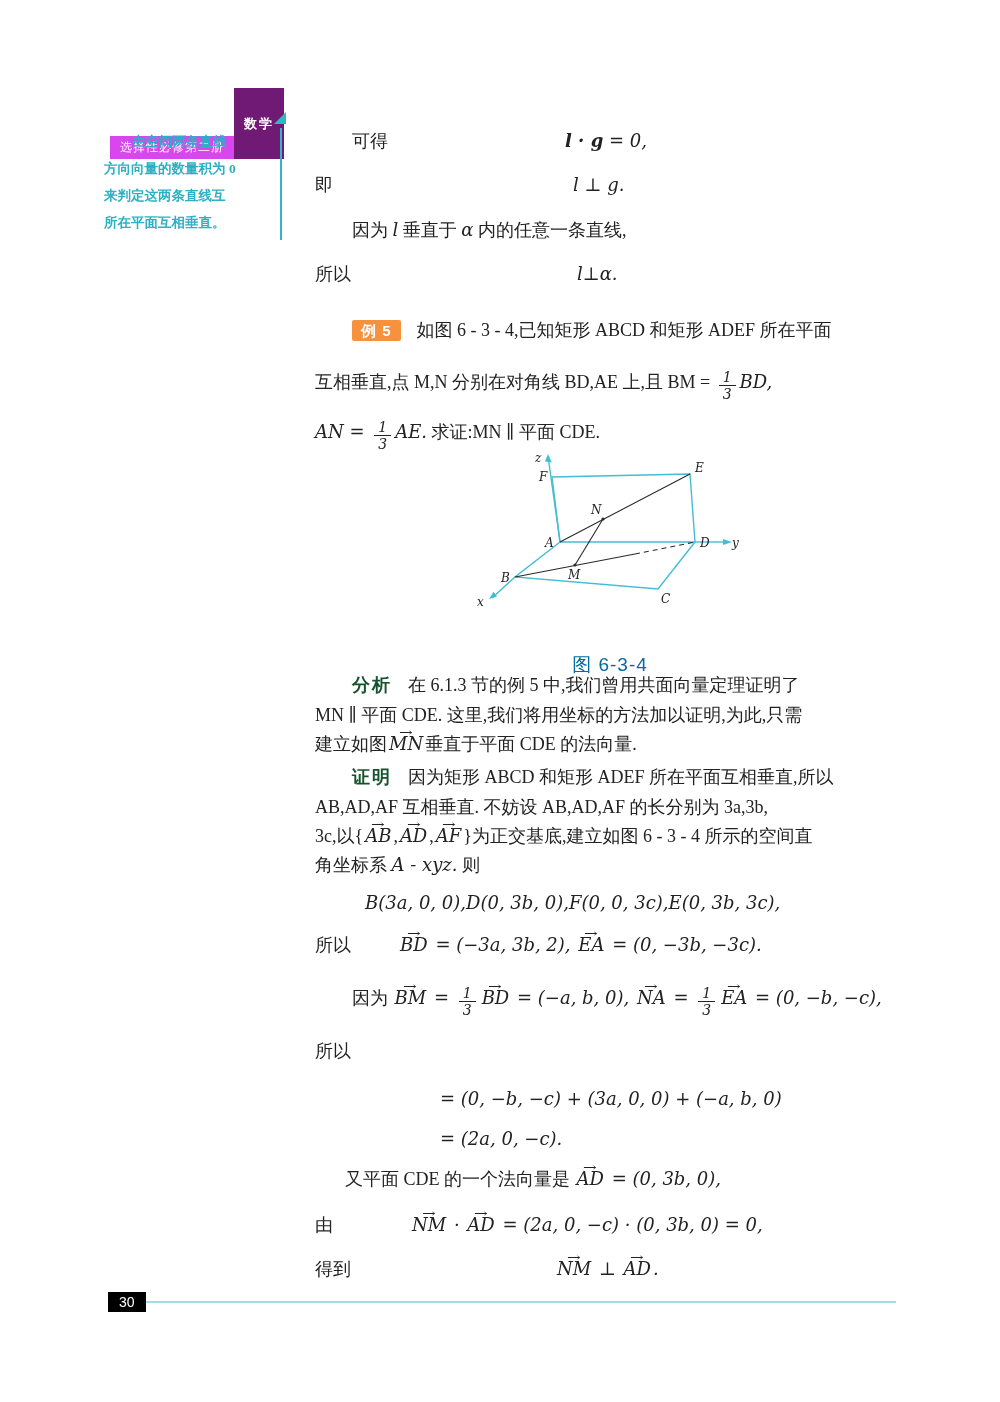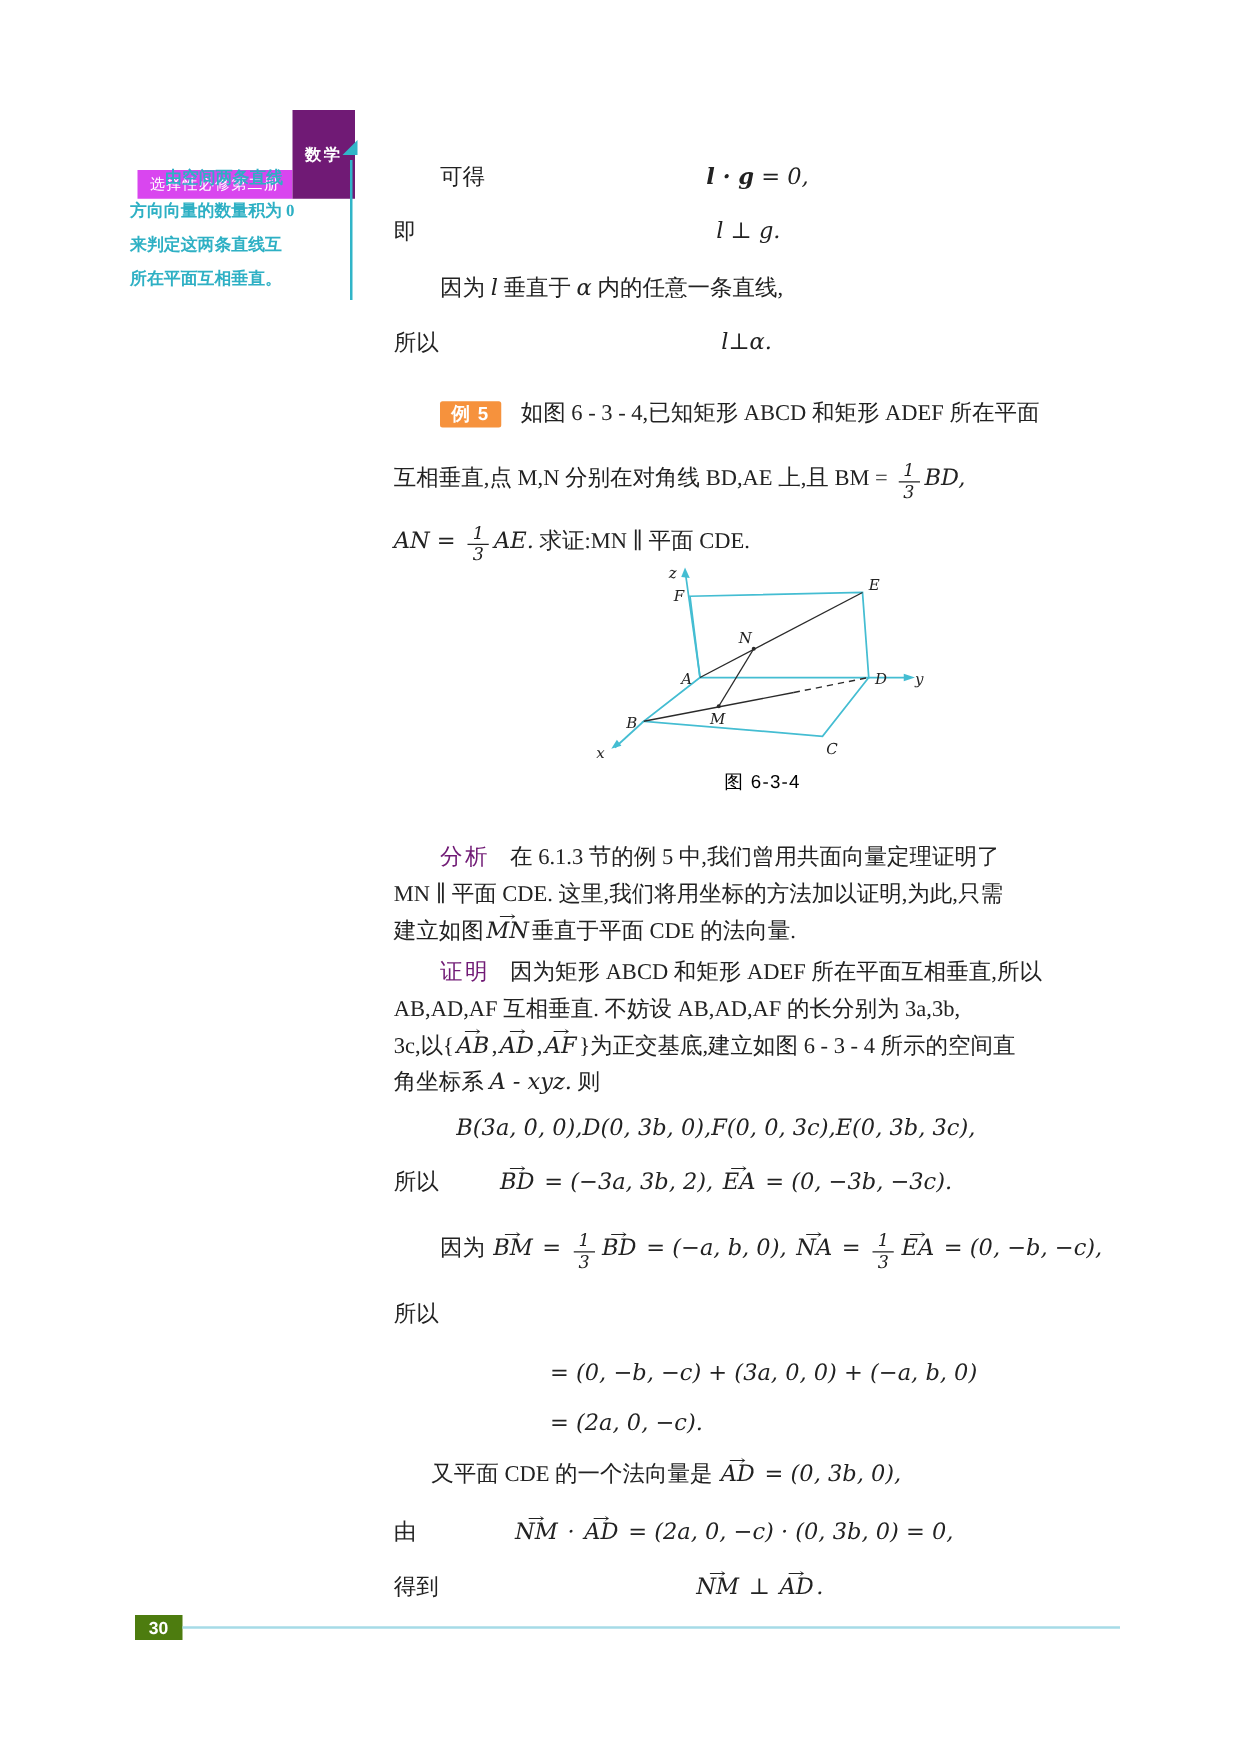--- a/index.html
+++ b/index.html
@@ -24,42 +24,42 @@
 
   
   .content{position:absolute;left:315px;top:112px;width:590px;font-size:18px;}
   .row{position:absolute;left:0;width:590px;height:30px;line-height:30px;}
   .row.tall{height:48px;line-height:48px;}
   .row.med{height:44px;line-height:44px;text-decoration:underline;}
   .at{position:absolute;top:0;white-space:pre;}
   .cn{font-style:normal;}
   .m{font-style:italic;font-family:"DejaVu Serif","DejaVu Sans",serif;}
   .bi{font-style:italic;font-weight:bold;font-family:"DejaVu Serif","DejaVu Sans",serif;}
-  .sec{color:#701a75;font-weight:normal;letter-spacing:2px;margin-right:16px;}
+  .sec{color:#14532d;font-weight:bold;letter-spacing:2px;margin-right:16px;}
   .badge{background:#f6923d;color:#fff;font-family:"Liberation Sans","DejaVu Sans",sans-serif;
          font-size:15px;font-weight:bold;padding:2px 9px;border-radius:2px;margin-right:16px;letter-spacing:1px;}
   .vec{position:relative;display:inline-block;font-style:italic;font-family:"DejaVu Serif","DejaVu Sans",serif;padding:0 2px;}
   .vec::after{content:"→";position:absolute;display:block;left:50%;top:-11px;
               transform:translateX(-50%) scaleX(1.5);font-size:11px;font-style:normal;color:#222;}
   .frac{display:inline-flex;flex-direction:column;align-items:center;vertical-align:middle;
         font-size:14px;line-height:1.2;margin:0 4px;font-style:italic;
         font-family:"DejaVu Serif","DejaVu Sans",serif;transform:translateY(2px);}
   .frac .fn{padding:0 4px;}
   .frac .fd{border-top:1px solid #222;padding:0 4px;}
 
   
   .figure{position:absolute;left:150px;top:338px;width:290px;height:175px;}
-  .fig-caption{position:absolute;left:0;top:504px;width:590px;text-align:center;color:#000000;
-               font-size:15px;font-family:"Liberation Sans","DejaVu Sans",sans-serif;letter-spacing:1px;}
+  .fig-caption{position:absolute;left:0;top:540px;width:590px;text-align:center;color:#0369a1;
+               font-size:19px;font-family:"Liberation Sans","DejaVu Sans",sans-serif;letter-spacing:1px;}
   .fig-label{font-style:italic;font-size:12px;font-family:"DejaVu Serif",serif;fill:#222;}
 
   
   .footer{position:absolute;left:108px;top:1292px;width:788px;display:flex;align-items:center;}
-  .page-num{background:#4d7c0f;color:#fff;font-family:"Liberation Sans","DejaVu Sans",sans-serif;
-            font-size:14px;padding:2px 11px;font-weight:bold;}
+  .page-num{background:#000000;color:#fff;font-family:"Liberation Sans","DejaVu Sans",sans-serif;
+            font-size:14px;padding:2px 11px;}
   .footer-rule{flex:1;height:2px;background:#a6dbe7;}
 </style>
 </head>
 <body>
 
 <div class="page">
 
   <div class="header-bar">
     <span class="series">选择性必修第二册</span>
     <span class="subject">数学</span>

